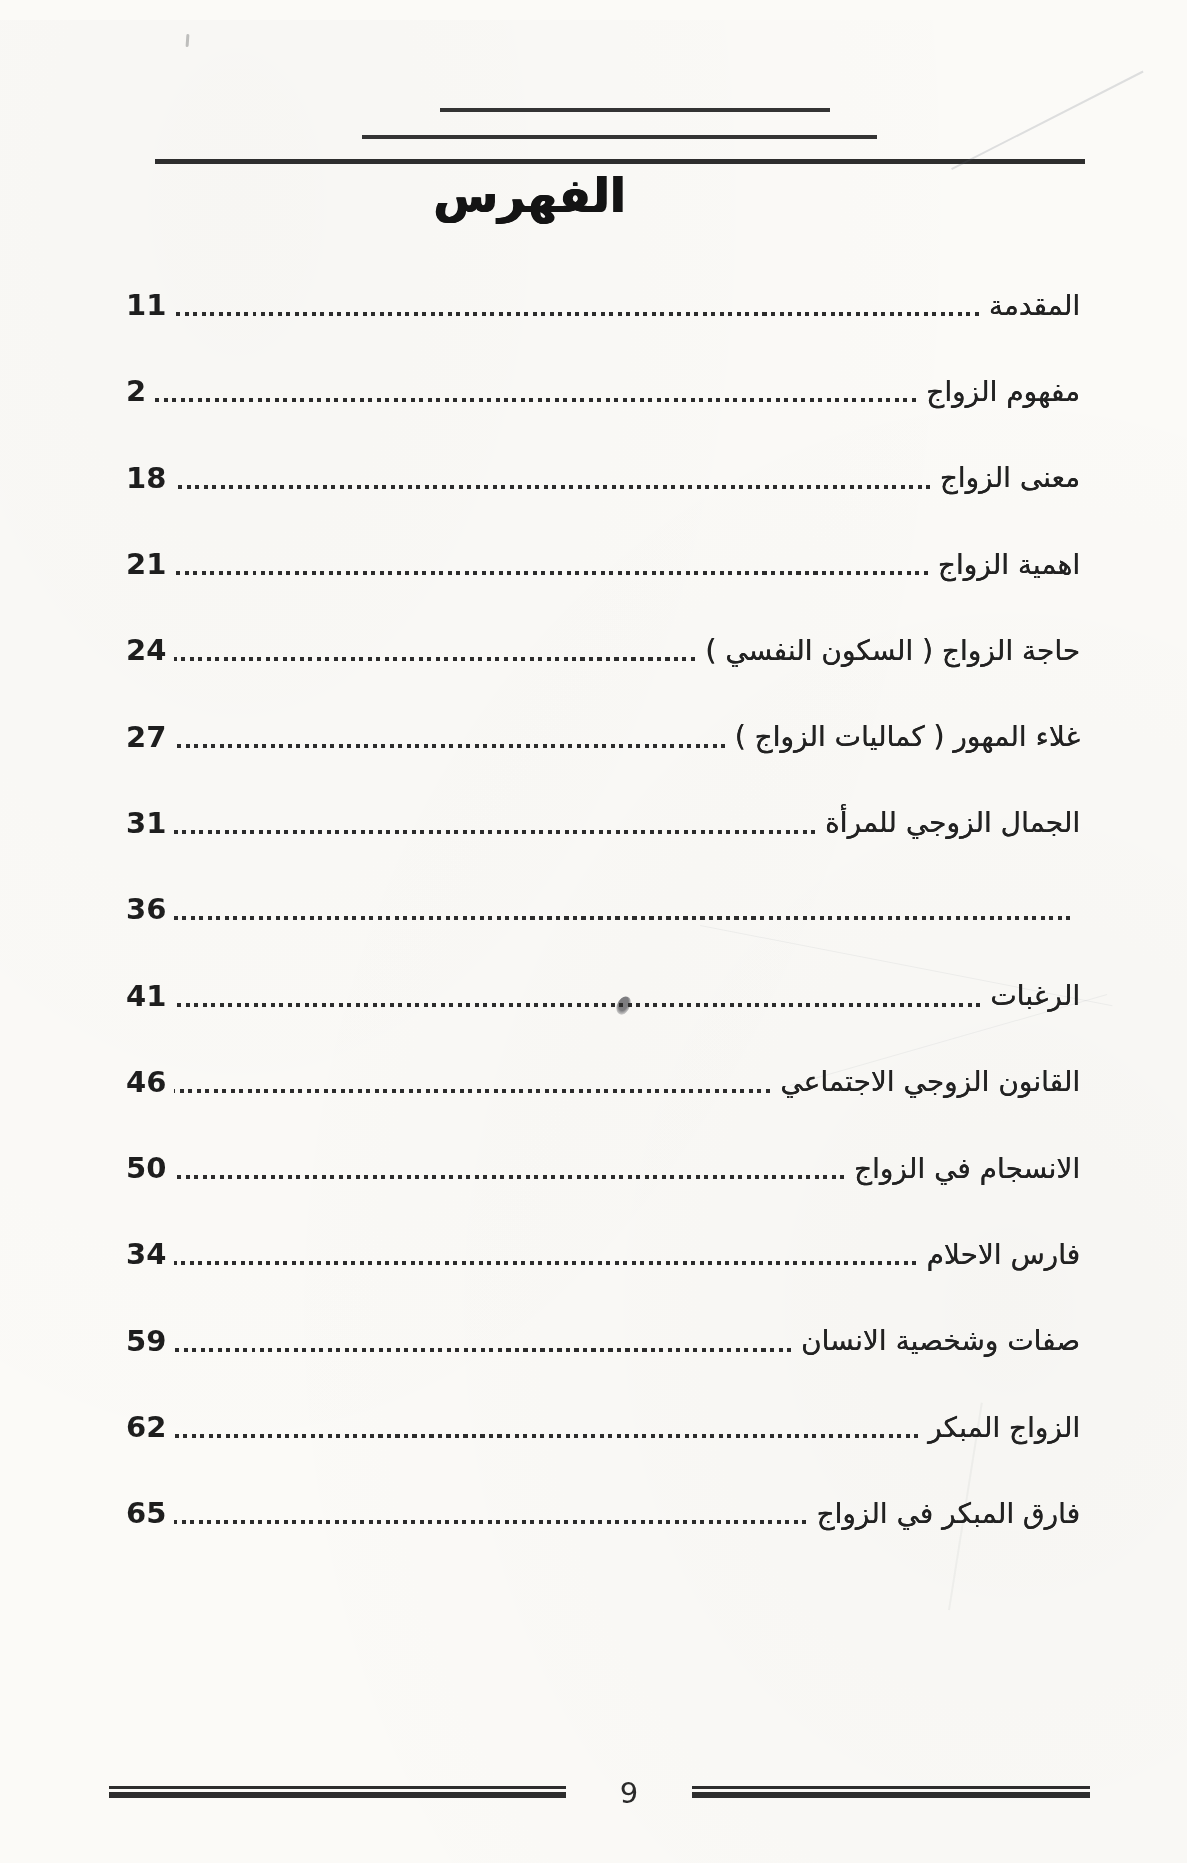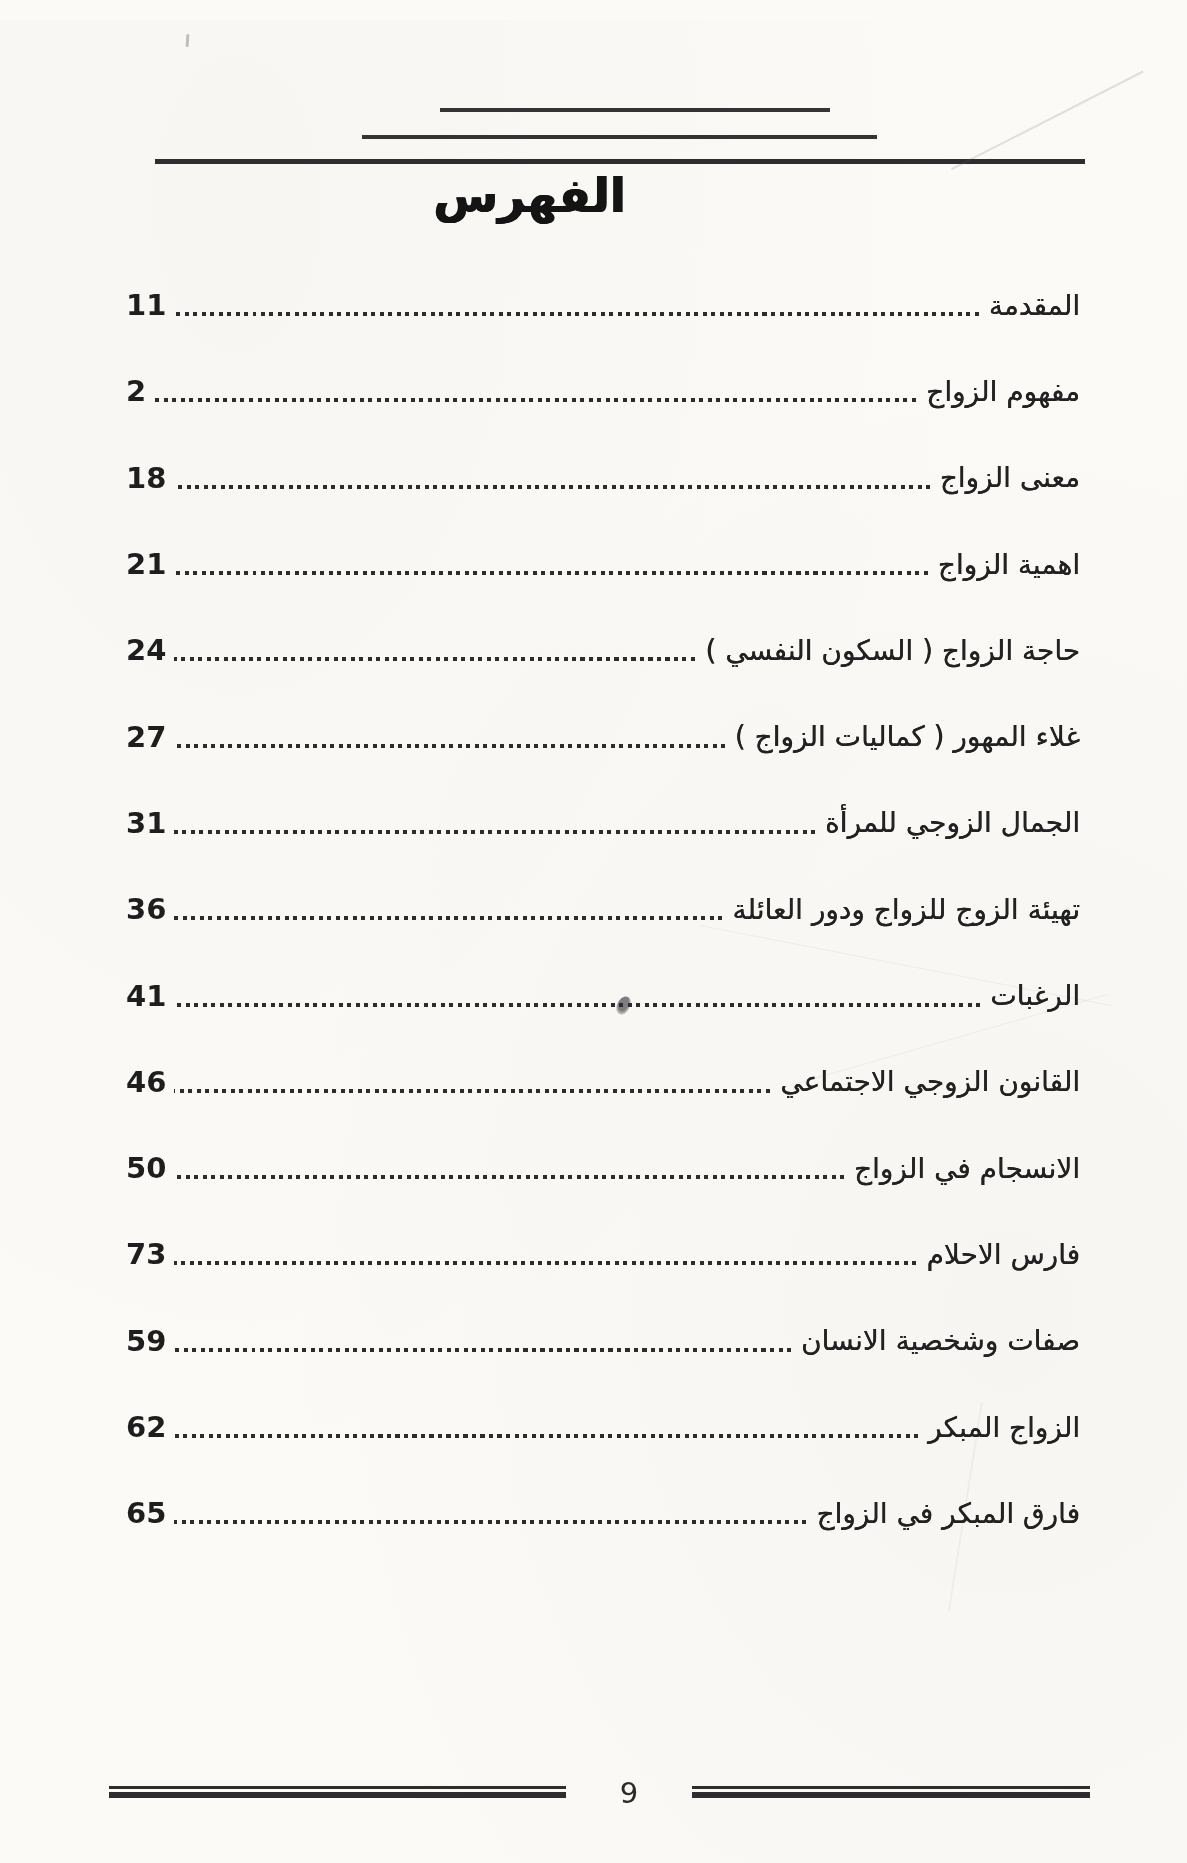--- a/index.html
+++ b/index.html
@@ -131,21 +131,20 @@
     <span class="toc-page">27</span>
   </div>
 
   <div class="toc-row">
     <span class="toc-title">الجمال الزوجي للمرأة</span>
     <span class="toc-dots"></span>
     <span class="toc-page">31</span>
   </div>
 
   <div class="toc-row">
-    <span class="toc-title">تهيئة الزوج للزواج ودور العائلة</span>
     <span class="toc-dots"></span>
     <span class="toc-page">36</span>
   </div>
 
   <div class="toc-row">
     <span class="toc-title">الرغبات</span>
     <span class="toc-dots"></span>
     <span class="toc-page">41</span>
   </div>
 
@@ -157,21 +156,21 @@
 
   <div class="toc-row">
     <span class="toc-title">الانسجام في الزواج</span>
     <span class="toc-dots"></span>
     <span class="toc-page">50</span>
   </div>
 
   <div class="toc-row">
     <span class="toc-title">فارس الاحلام</span>
     <span class="toc-dots"></span>
-    <span class="toc-page">73</span>
+    <span class="toc-page">34</span>
   </div>
 
   <div class="toc-row">
     <span class="toc-title">صفات وشخصية الانسان</span>
     <span class="toc-dots"></span>
     <span class="toc-page">59</span>
   </div>
 
   <div class="toc-row">
     <span class="toc-title">الزواج المبكر</span>

